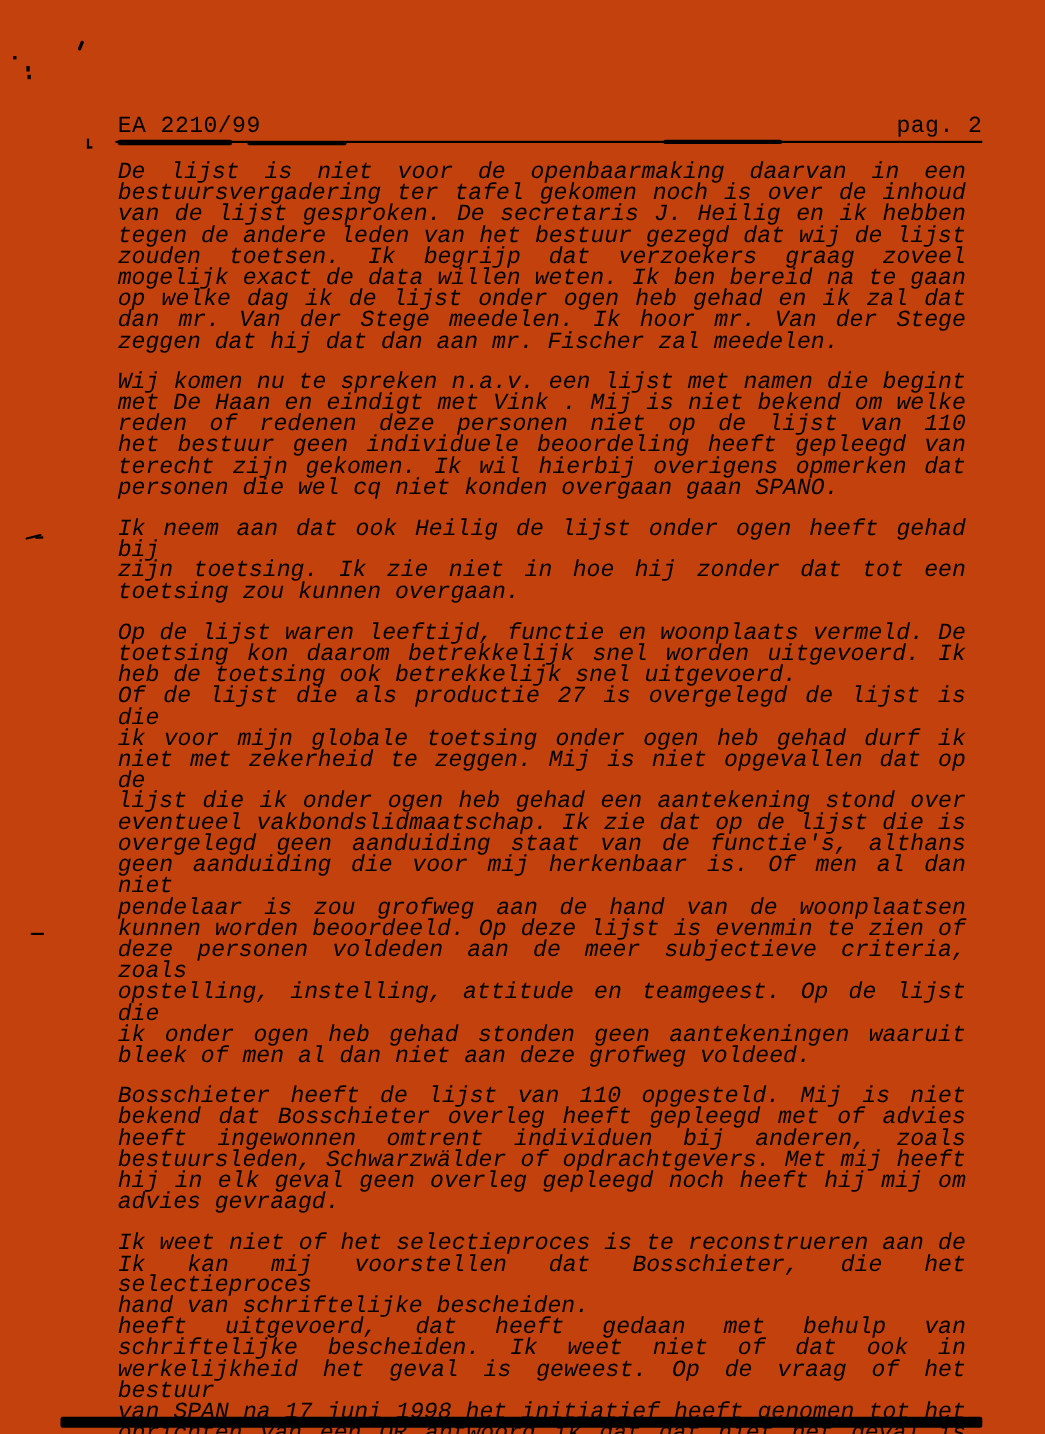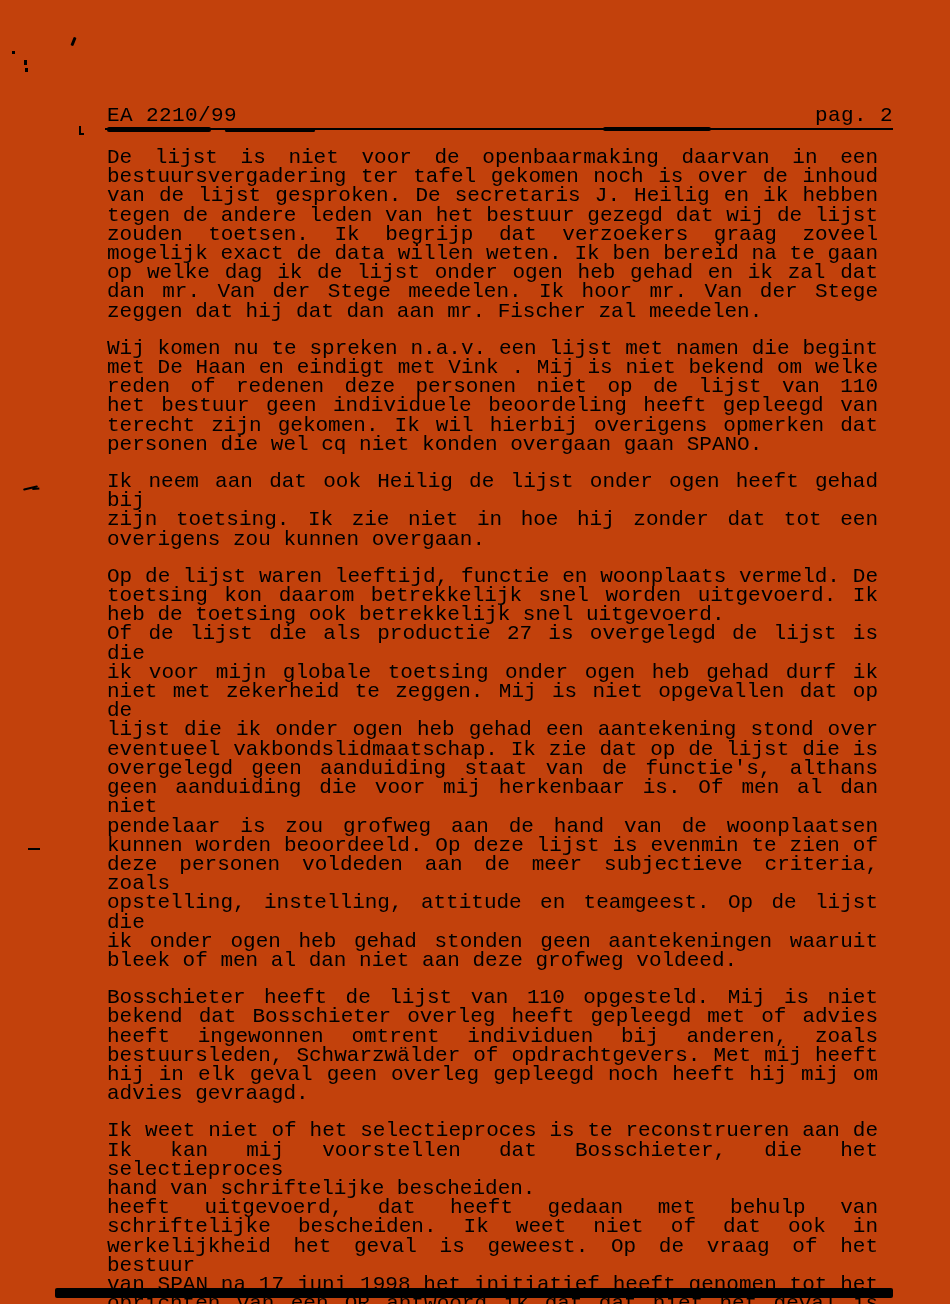--- a/index.html
+++ b/index.html
@@ -23,21 +23,21 @@
   }
   .header-rule .smudge{position:absolute;background:#000;border-radius:2px;}
   .header-rule .s1{left:2px;top:-1px;width:104px;height:5px;}
   .header-rule .s2{left:120px;top:1px;width:90px;height:3px;}
   .header-rule .s3{left:498px;top:-1px;width:108px;height:4px;}
   
   .body-text{
     position:absolute;left:107px;top:148px;width:787px;
     font-size:21px;line-height:19.2px;
   }
-  .para{margin:0 16px 18px 0;}
+  .para{margin:0 16px 18px 0;font-style:italic;}
   .line{text-align:justify;text-align-last:justify;}
   .line.left{text-align-last:left;}
   
   .artifact{position:absolute;background:#000;}
   .a-tick{left:72px;top:37px;width:3px;height:9px;transform:rotate(22deg);border-radius:1px;}
   .a-dot1{left:12px;top:51px;width:3px;height:3px;}
   .a-dot2{left:24px;top:60px;width:3px;height:5px;}
   .a-dot3{left:25px;top:68px;width:3px;height:4px;}
   .a-hook{left:79px;top:126px;width:2px;height:9px;}
   .a-hook:after{content:"";position:absolute;left:0;bottom:0;width:5px;height:2px;background:#000;}
@@ -88,21 +88,21 @@
         <div class="line">Wij komen nu te spreken n.a.v. een lijst met namen die begint</div>
         <div class="line">met De Haan en eindigt met Vink . Mij is niet bekend om welke</div>
         <div class="line">reden of redenen deze personen niet op de lijst van 110</div>
         <div class="line">het bestuur geen individuele beoordeling heeft gepleegd van</div>
         <div class="line">terecht zijn gekomen. Ik wil hierbij overigens opmerken dat</div>
         <div class="line left">personen die wel cq niet konden overgaan gaan SPANO.</div>
       </div>
       <div class="para">
         <div class="line">Ik neem aan dat ook Heilig de lijst onder ogen heeft gehad bij</div>
         <div class="line">zijn toetsing. Ik zie niet in hoe hij zonder dat tot een</div>
-        <div class="line left">overigens zou kunnen overgaan.</div>
+        <div class="line left">toetsing zou kunnen overgaan.</div>
       </div>
       <div class="para">
         <div class="line">Op de lijst waren leeftijd, functie en woonplaats vermeld. De</div>
         <div class="line">toetsing kon daarom betrekkelijk snel worden uitgevoerd. Ik</div>
         <div class="line left">heb de toetsing ook betrekkelijk snel uitgevoerd.</div>
         <div class="line">Of de lijst die als productie 27 is overgelegd de lijst is die</div>
         <div class="line">ik voor mijn globale toetsing onder ogen heb gehad durf ik</div>
         <div class="line">niet met zekerheid te zeggen. Mij is niet opgevallen dat op de</div>
         <div class="line">lijst die ik onder ogen heb gehad een aantekening stond over</div>
         <div class="line">eventueel vakbondslidmaatschap. Ik zie dat op de lijst die is</div>

